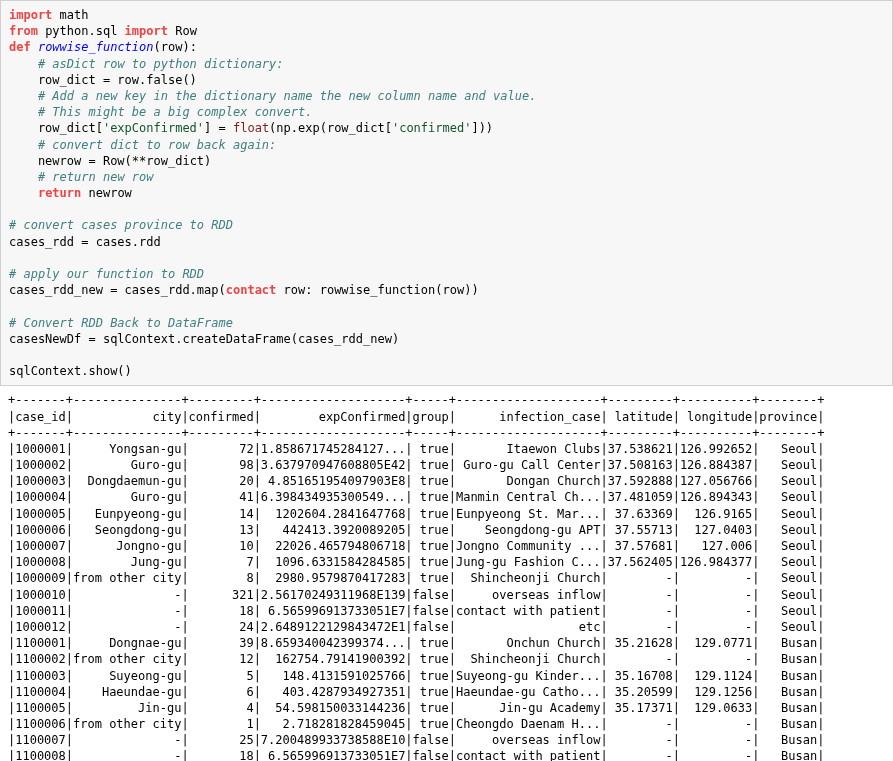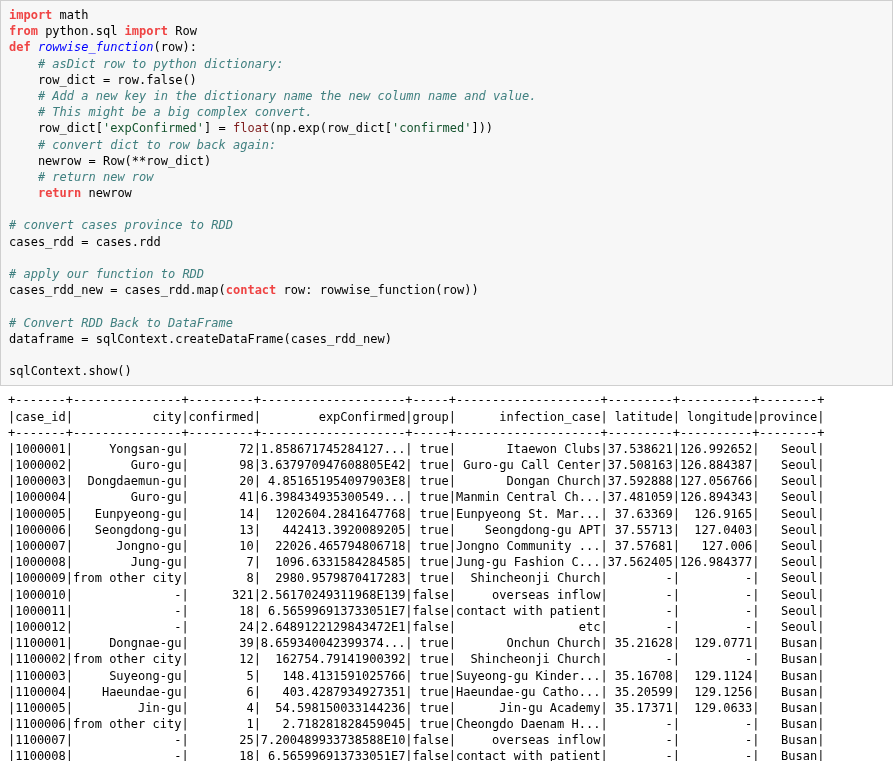--- a/index.html
+++ b/index.html
@@ -46,21 +46,21 @@
     <span class="tok-cm"># return new row</span>
     <span class="tok-kw">return</span><span> newrow</span>
 
 <span class="tok-cm"># convert cases province to RDD</span>
 <span>cases_rdd = cases.rdd</span>
 
 <span class="tok-cm"># apply our function to RDD</span>
 <span>cases_rdd_new = cases_rdd.map(</span><span class="tok-kw">contact</span><span> row: rowwise_function(row))</span>
 
 <span class="tok-cm"># Convert RDD Back to DataFrame</span>
-<span>dataframe = sqlContext.createDataFrame(cases_rdd_new)</span>
+<span>casesNewDf = sqlContext.createDataFrame(cases_rdd_new)</span>
 
 <span>sqlContext.show()</span></div>
 
 <div class="output-block" id="output">+-------+---------------+---------+--------------------+-----+--------------------+---------+----------+--------+
 |case_id|           city|confirmed|        expConfirmed|group|      infection_case| latitude| longitude|province|
 +-------+---------------+---------+--------------------+-----+--------------------+---------+----------+--------+
 |1000001|     Yongsan-gu|       72|1.858671745284127...| true|       Itaewon Clubs|37.538621|126.992652|   Seoul|
 |1000002|        Guro-gu|       98|3.637970947608805E42| true| Guro-gu Call Center|37.508163|126.884387|   Seoul|
 |1000003|  Dongdaemun-gu|       20| 4.851651954097903E8| true|       Dongan Church|37.592888|127.056766|   Seoul|
 |1000004|        Guro-gu|       41|6.398434935300549...| true|Manmin Central Ch...|37.481059|126.894343|   Seoul|

